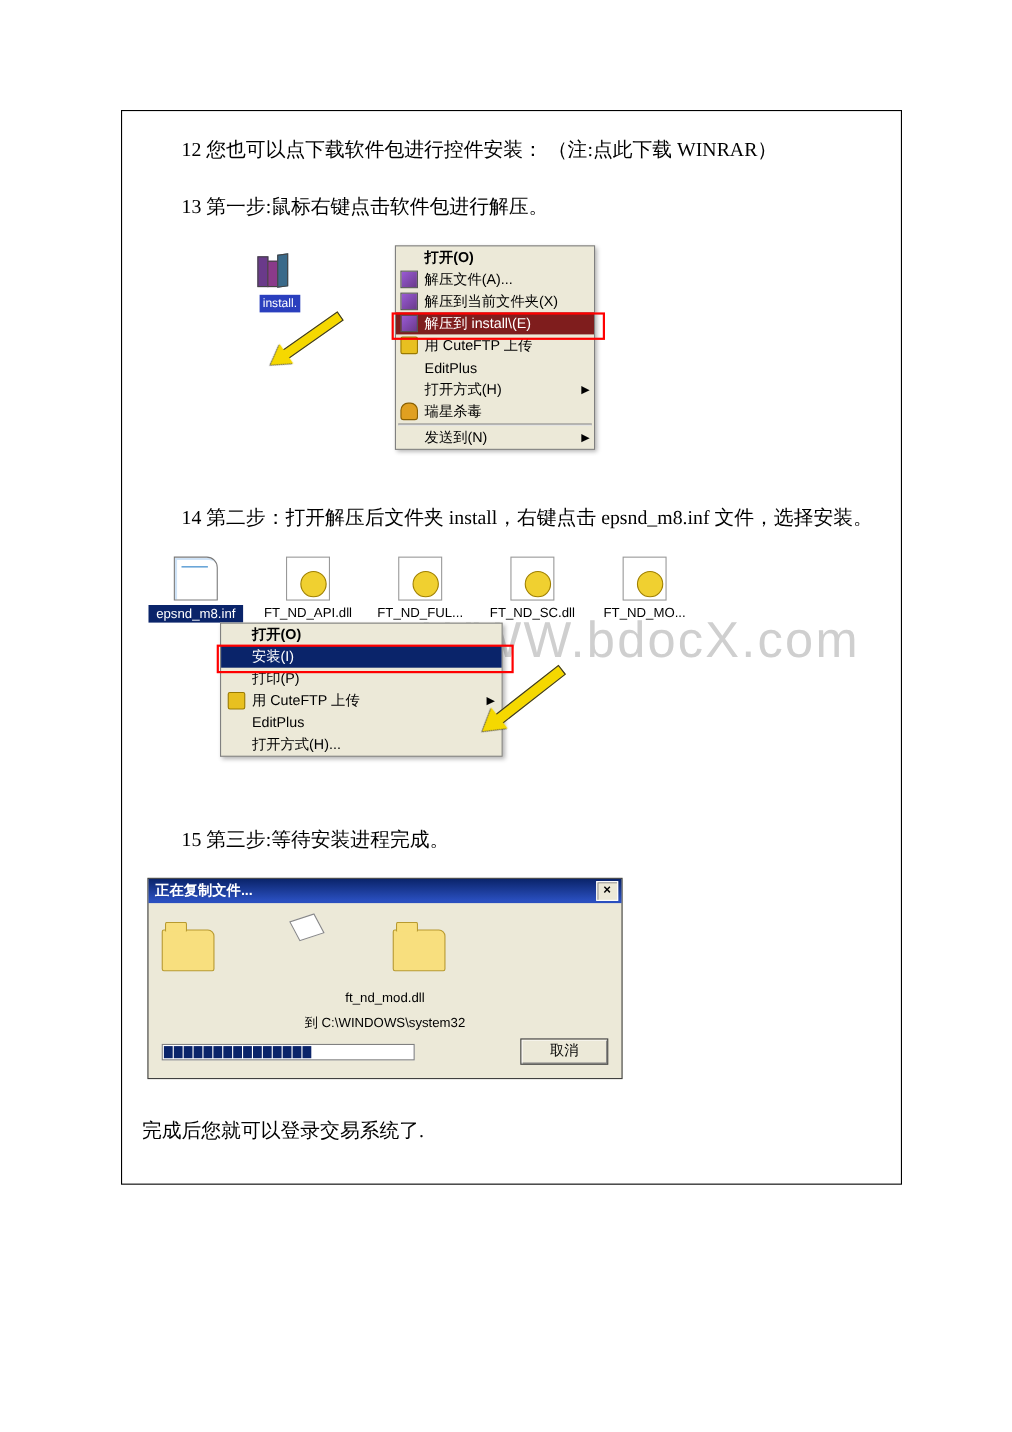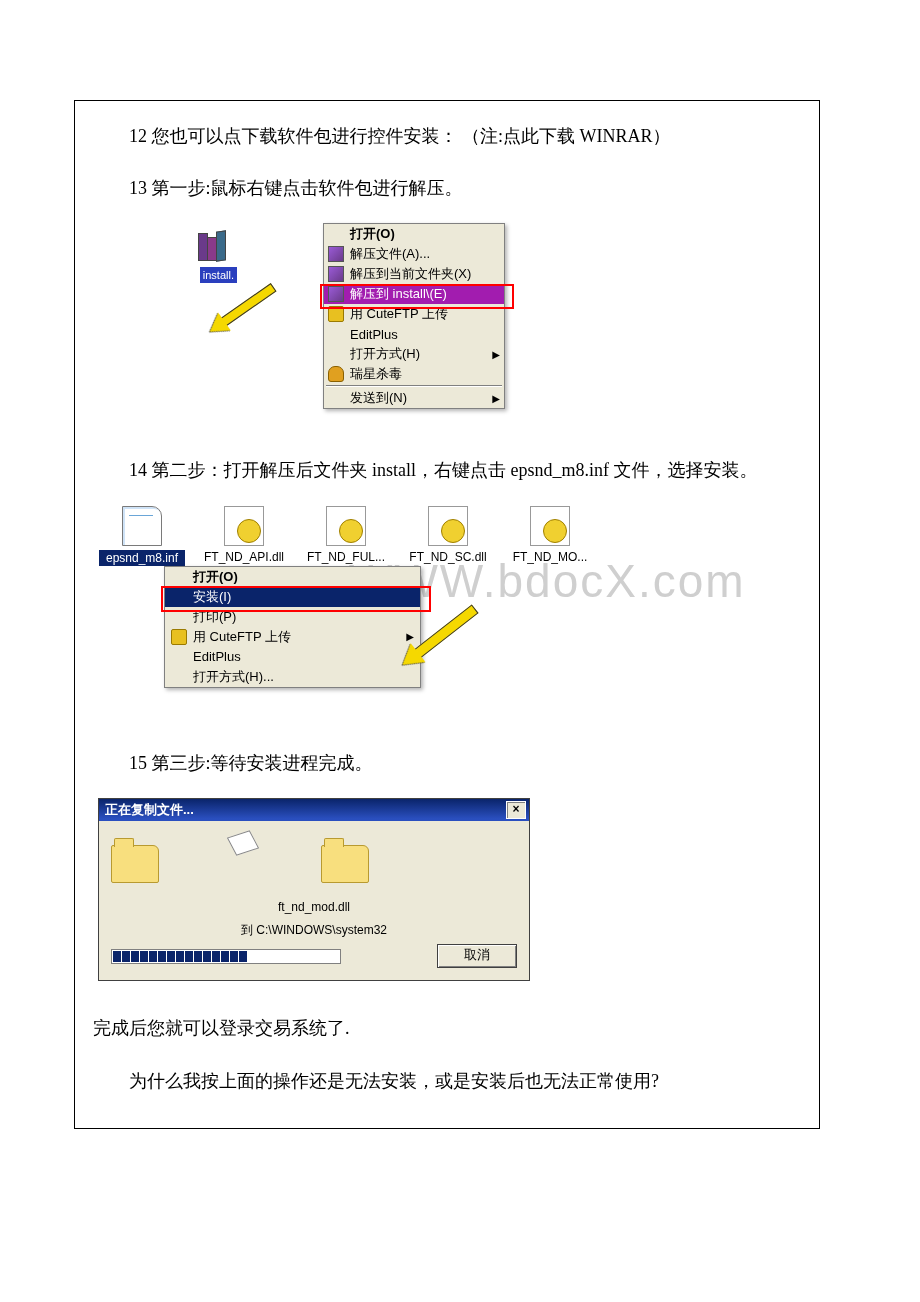--- a/index.html
+++ b/index.html
@@ -6,21 +6,21 @@
     margin: 0;
     padding: 0;
     background: #ffffff;
     font-family: "SimSun", "宋体", serif;
     width: 920px;
     font-size: 18px;
     color: #000;
   }
   .page {
     width: 920px;
-    padding: 100px 100px 100px 74px;
+    padding: 100px 100px 100px 110px;
     box-sizing: border-box;
   }
   .content-frame {
     border: 1px solid #000;
     padding: 12px 18px 12px 18px;
   }
   p.para {
     margin: 6px 0 18px 0;
     line-height: 1.9;
     text-indent: 2em;
@@ -391,21 +391,21 @@
         </div>
         <div class="mrow">
           <span class="micon"><span class="rar-stack-icon"></span></span>
           <span class="mtext">解压文件(A)...</span>
         </div>
         <div class="mrow">
           <span class="micon"><span class="rar-stack-icon"></span></span>
           <span class="mtext">解压到当前文件夹(X)</span>
         </div>
         <div class="redbox1" style="left:-4px; top:60px; width:190px; height:21px;"></div>
-        <div class="mrow" style="background:#a21caf;color:#fff;">
+        <div class="mrow" style="background:#7f1d1d;color:#fff;">
           <span class="micon"><span class="rar-stack-icon"></span></span>
           <span class="mtext">解压到 install\(E)</span>
         </div>
         <div class="mrow">
           <span class="micon"><span class="cuteftp-icon"></span></span>
           <span class="mtext">用 CuteFTP 上传</span>
         </div>
         <div class="mrow">
           <span class="micon"></span>
           <span class="mtext">EditPlus</span>
@@ -539,16 +539,15 @@
                 <span></span>
             </div>
             <div class="cancel-btn">取消</div>
           </div>
         </div>
       </div>
     </div>
 
     <p class="para flush">完成后您就可以登录交易系统了.</p>
 
-    <p class="para">为什么我按上面的操作还是无法安装，或是安装后也无法正常使用?</p>
 
   </div>
 </div>
 
 </body></html>

